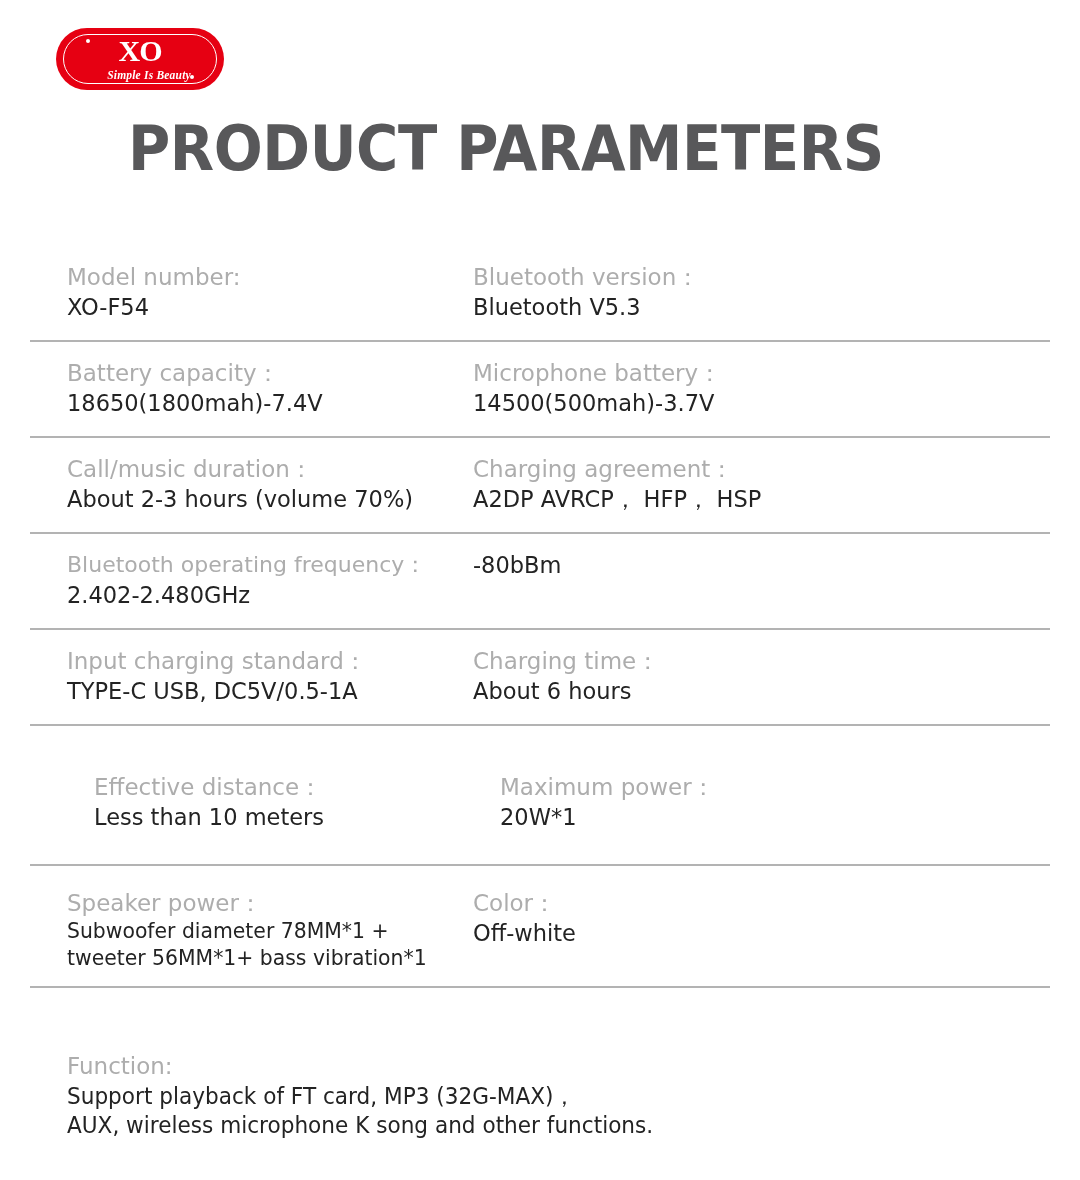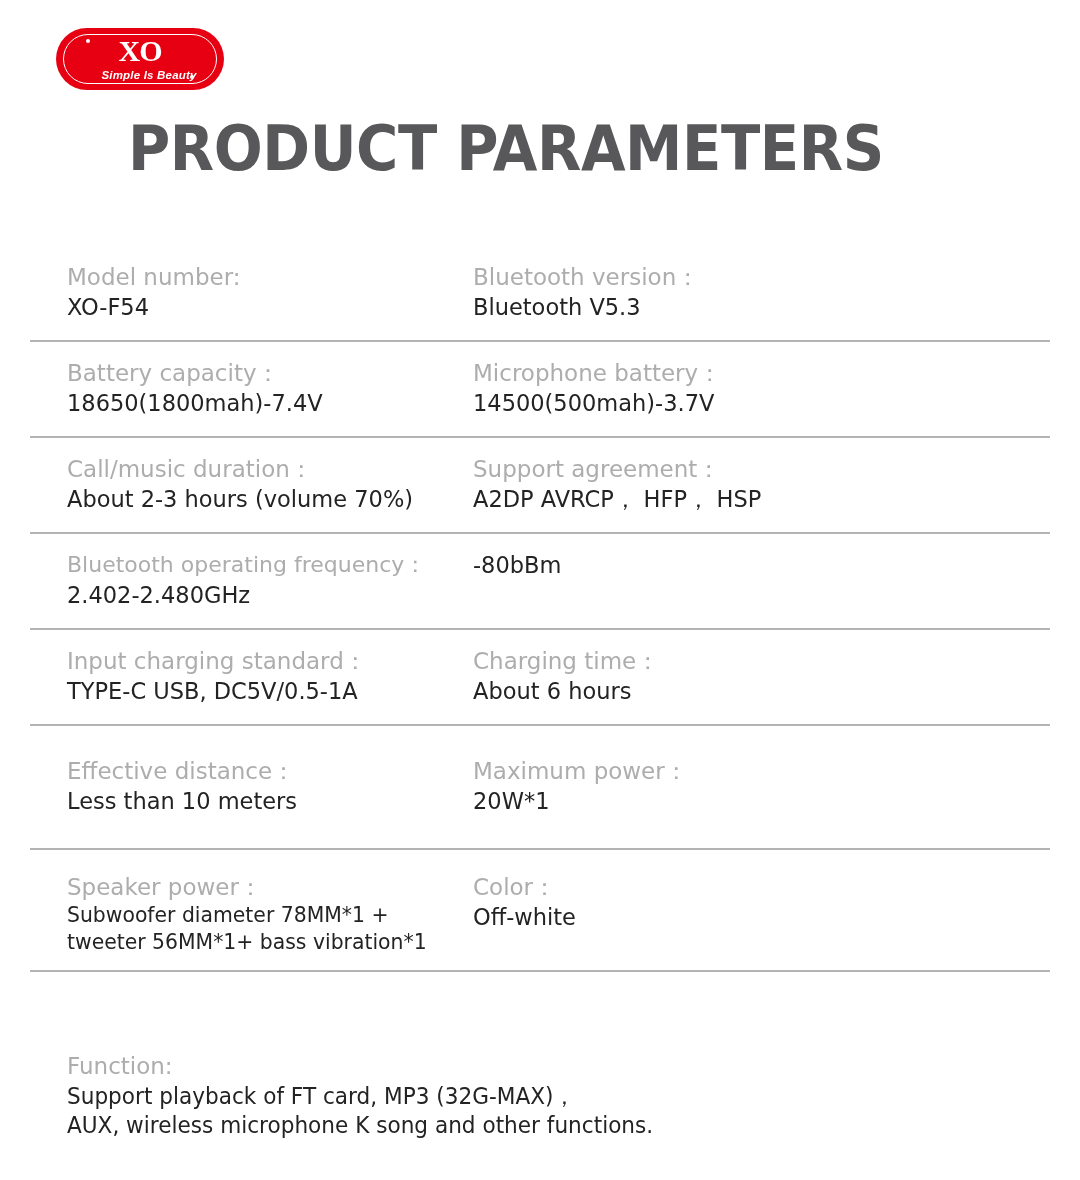--- a/index.html
+++ b/index.html
@@ -58,21 +58,21 @@
     font-size: 30px;
     letter-spacing: -1px;
     color: #ffffff;
     line-height: 32px;
   }
   .logo-tag {
     position: absolute;
     left: 18px; right: 0;
     bottom: 9px;
     text-align: center;
-    font-family: Liberation Sans, sans-serif;
+    font-family: Liberation Serif, serif;
     font-style: italic;
     font-weight: 700;
     font-size: 11.5px;
     color: #ffffff;
     letter-spacing: 0.2px;
     line-height: 12px;
   }
 
   
   .page-title {
@@ -125,21 +125,21 @@
   .value {
     color: #232323;
     font-size: 22.5px;
     line-height: 30px;
     font-weight: 400;
     white-space: pre-line;
   }
 
   
   .pad-std   { padding-top: 16px; padding-bottom: 18px; }
-  .pad-tall  { padding-top: 30px; padding-bottom: 32px; }
+  .pad-tall  { padding-top: 46px; padding-bottom: 32px; margin-left: 27px; }
   .pad-two   { padding-top: 18px; padding-bottom: 14px; }
   .gap-top   { margin-top: 4px; }
 
   .label-sm  { font-size: 22px; }
   .value-sm  { font-size: 21px; line-height: 27px; transform: scaleX(0.97); transform-origin: left center; }
 
   
   .function-block {
     position: absolute;
     left: 0;
@@ -194,21 +194,21 @@
     </div>
   </div>
   <div class="divider"></div>
 
   <div class="spec-row pad-std">
     <div class="cell left">
       <div class="label">Call/music duration：</div>
       <div class="value">About 2-3 hours (volume 70%)</div>
     </div>
     <div class="cell right">
-      <div class="label">Support agreement：</div>
+      <div class="label">Charging agreement：</div>
       <div class="value">A2DP  AVRCP，  HFP，  HSP</div>
     </div>
   </div>
   <div class="divider"></div>
 
   <div class="spec-row pad-std">
     <div class="cell left">
       <div class="label label-sm">Bluetooth operating frequency：</div>
       <div class="value">2.402-2.480GHz</div>
     </div>

